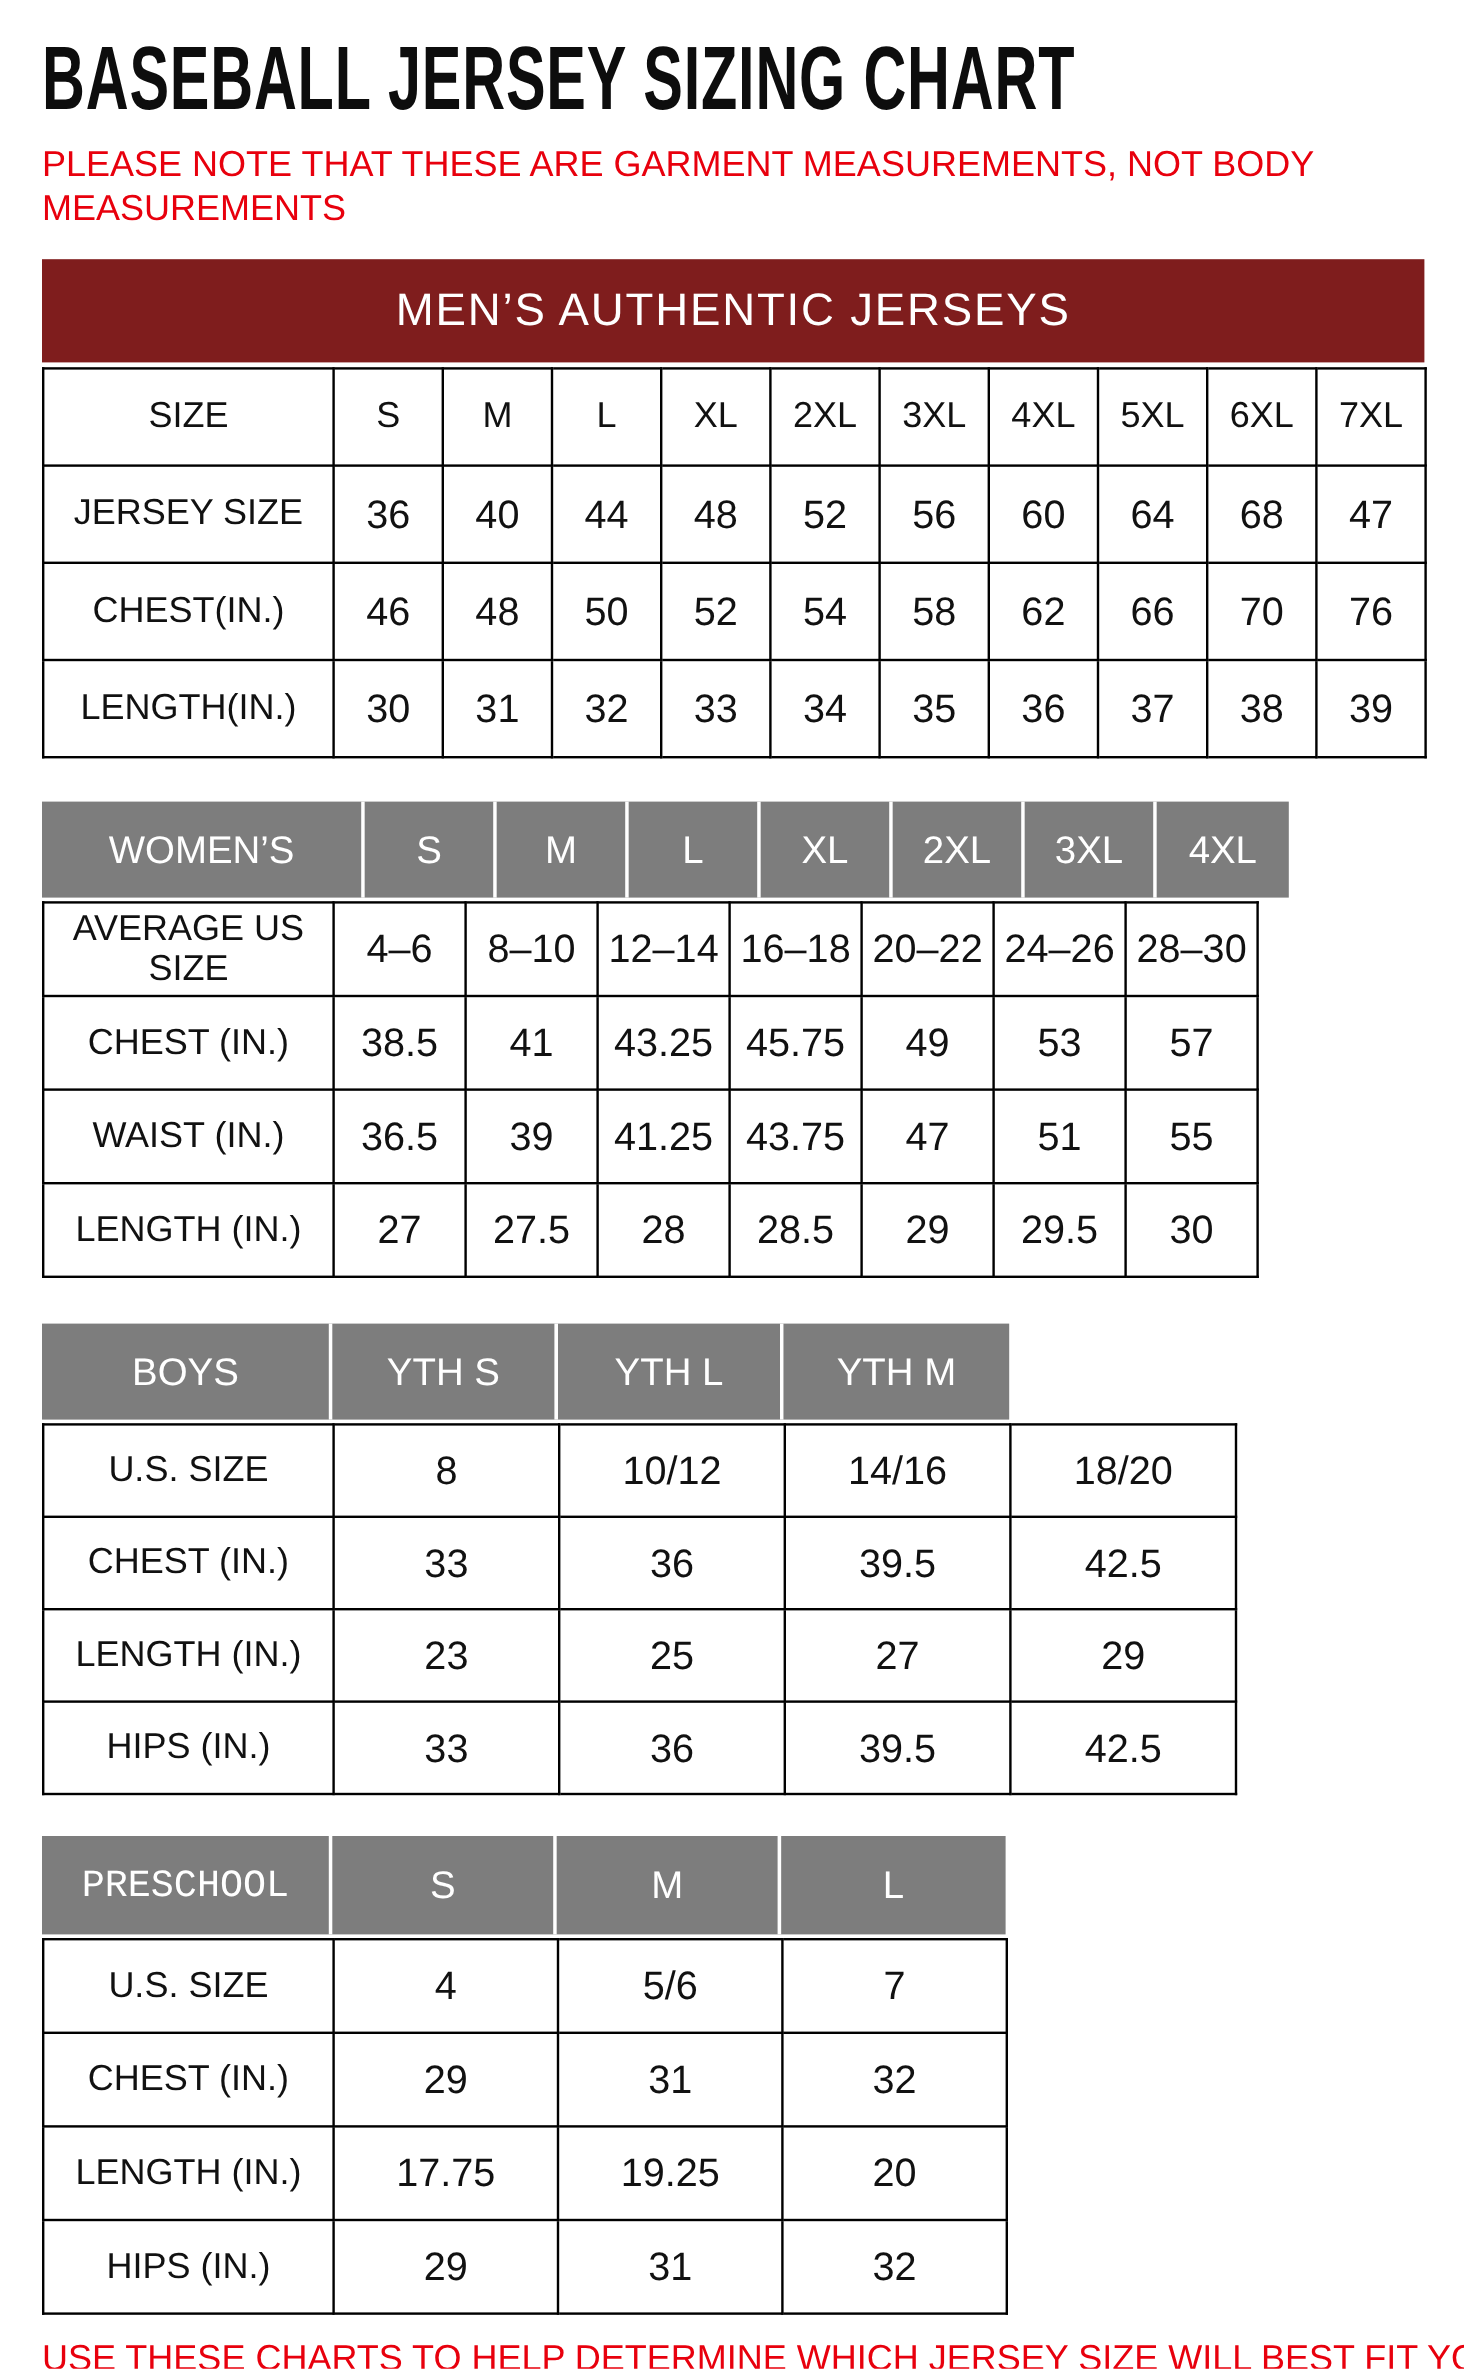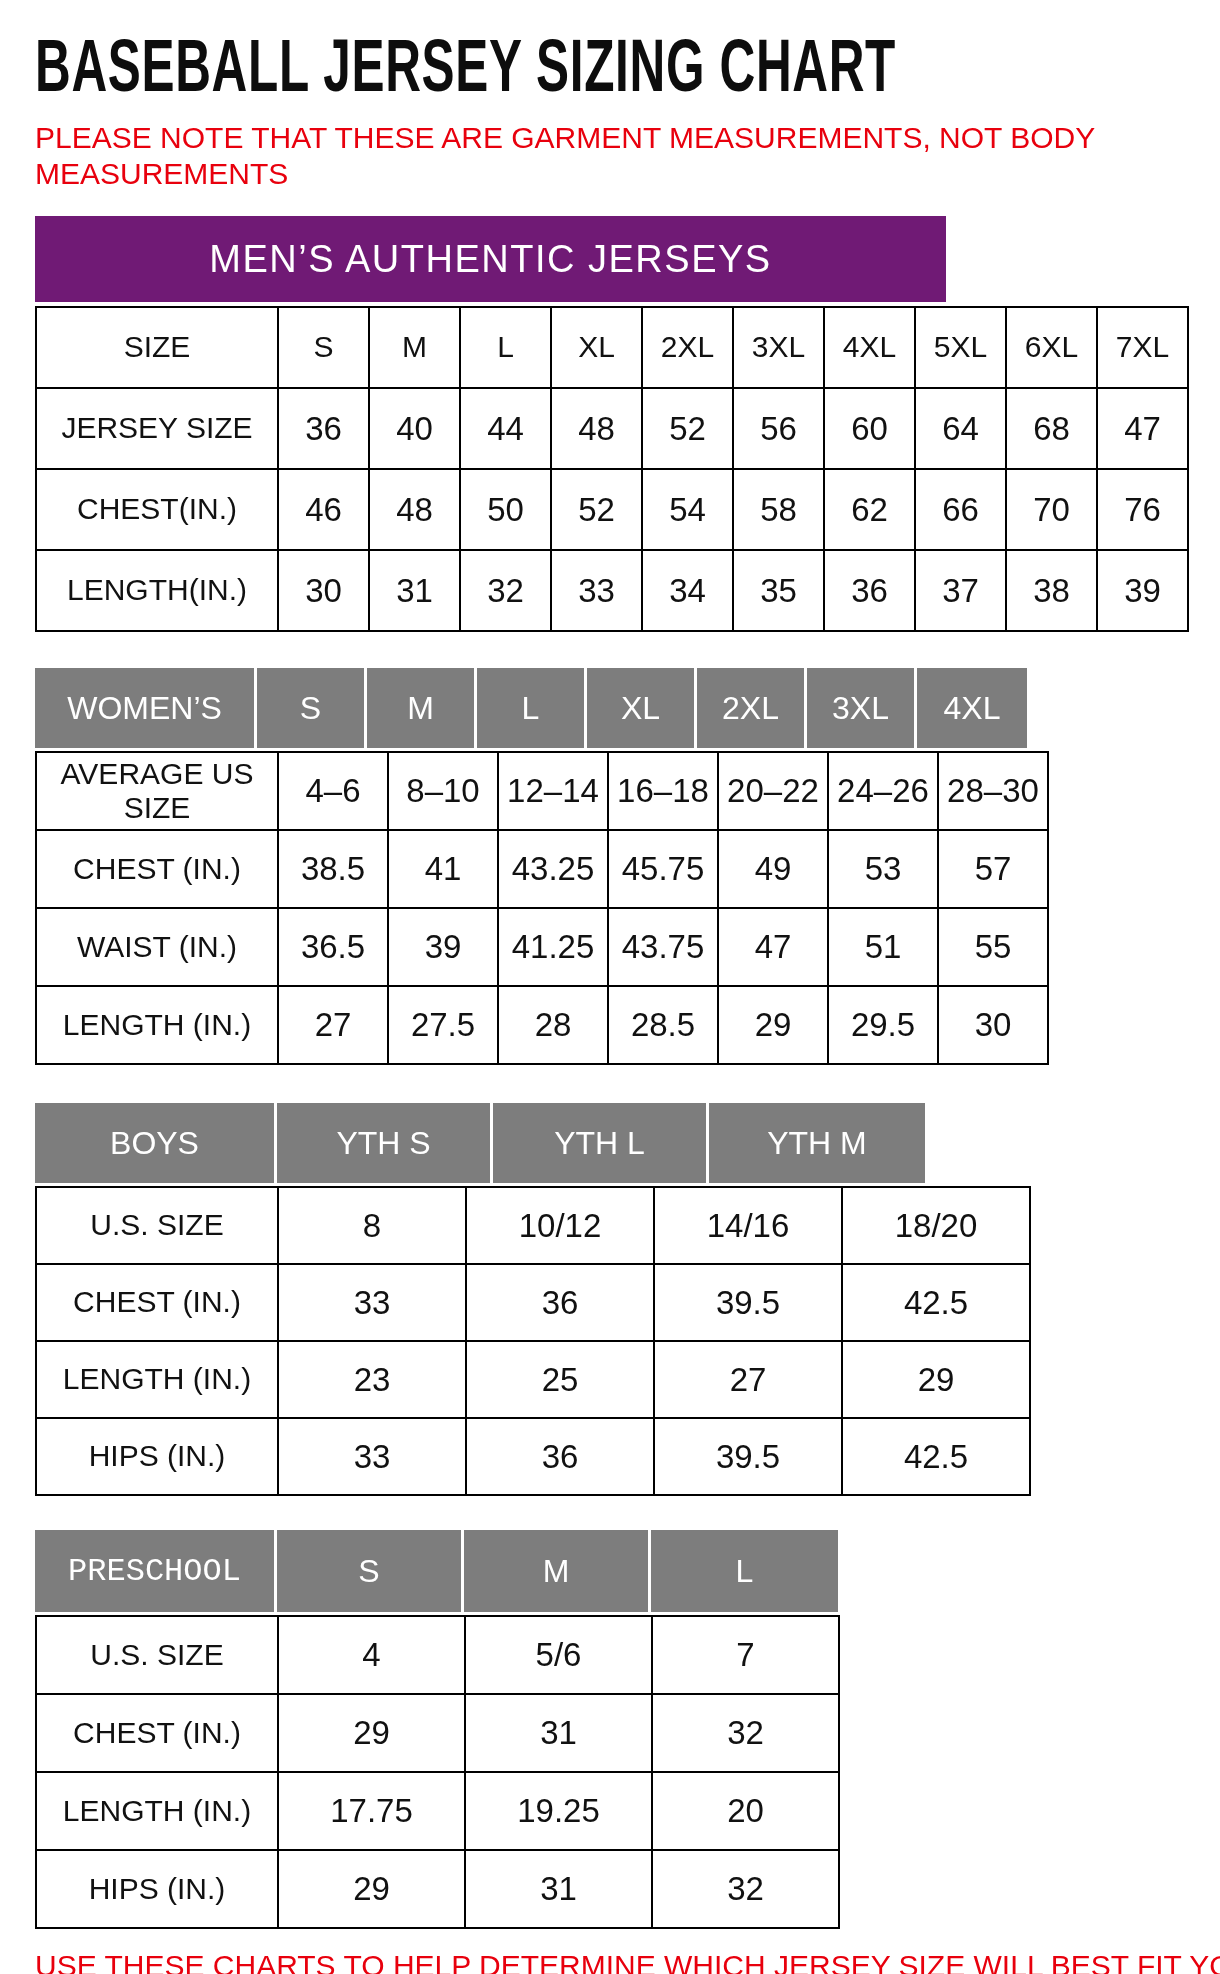--- a/index.html
+++ b/index.html
@@ -47,23 +47,23 @@
   }
 
   
   section { display: block; }
   #men        { margin-top: 24px; }
   #women      { margin-top: 36px; }
   #boys       { margin-top: 38px; }
   #preschool  { margin-top: 34px; }
 
   .banner {
-    width: 911px;
+    width: 1152px;
     height: 86px;
-    background: #701a75;
+    background: #7f1d1d;
     color: #ffffff;
     display: flex;
     align-items: center;
     justify-content: center;
     font-size: 38px;
     letter-spacing: 1.5px;
     margin-bottom: 4px;
   }
 
   .ghead { display: flex; margin-bottom: 3px; }
@@ -97,30 +97,30 @@
   #men table { width: 1152px; }
   #men .c-label { width: 242px; }
   #men .c-data  { width: 91px; }
   #men td { height: 81px; }
 
   
   #women table { width: 1012px; }
   #women .c-label { width: 242px; }
   #women .c-data  { width: 110px; }
   #women td { height: 78px; }
-  #women .gl { width: 222px; }
+  #women .gl { width: 269px; }
   #women .gd { width: 110px; }
 
   
   #boys table { width: 994px; }
   #boys .c-label { width: 242px; }
   #boys .c-data  { width: 188px; }
   #boys td { height: 77px; }
   #boys .gl { width: 242px; }
-  #boys .gd { width: 216px; }
+  #boys .gd { width: 188px; }
 
   
   #preschool table { width: 803px; }
   #preschool .c-label { width: 242px; }
   #preschool .c-data  { width: 187px; }
   #preschool td { height: 78px; }
   #preschool .gl { width: 242px; font-family: Liberation Mono, monospace; }
   #preschool .gd { width: 187px; }
   #preschool .ghead .gcell { height: 82px; }
 </style>

